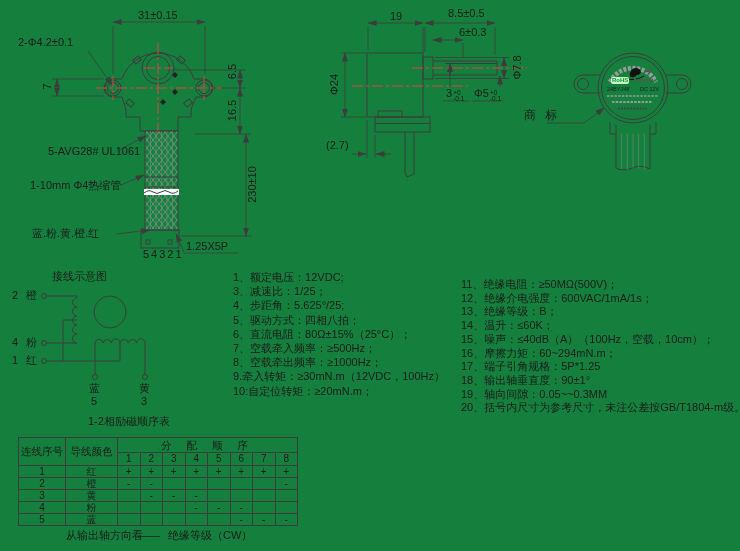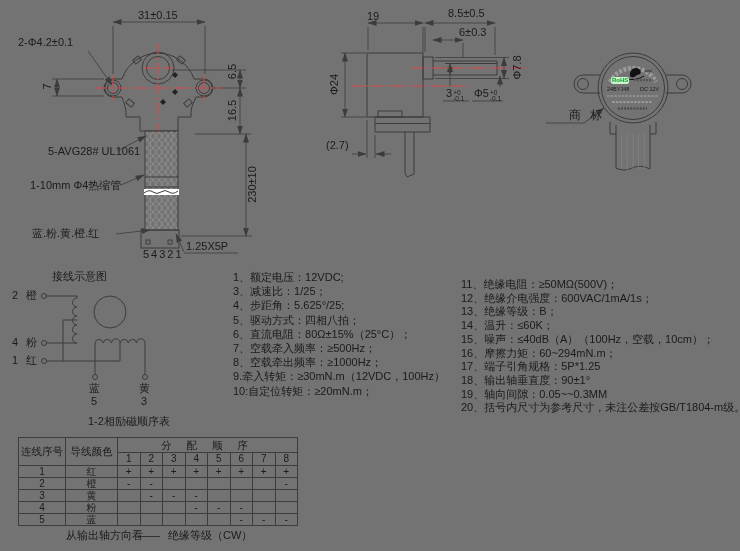--- a/index.html
+++ b/index.html
@@ -1,16 +1,16 @@
 <!DOCTYPE html>
 <html><head>
 <meta charset="utf-8">
 <style>
   html,body{margin:0;padding:0;background:#fff;}
-  .stage{position:relative;width:740px;height:551px;background:#737373;overflow:hidden;
+  .stage{position:relative;width:740px;height:551px;background:#15803d;overflow:hidden;
          font-family:"Liberation Sans","DejaVu Sans",sans-serif;color:#1b1b1b;}
   svg.linework{position:absolute;left:0;top:0;}
   .s{stroke:#3c3c3c;stroke-width:1;fill:none;}
   .d{stroke:#3c3c3c;stroke-width:.8;fill:none;}
   .w{stroke:#8a8a8a;stroke-width:.5;fill:none;}
   .cl{stroke:#f04040;stroke-width:.9;fill:none;stroke-dasharray:11 3 3 3;}
   .lbl{position:absolute;font-size:11px;line-height:1.05;white-space:nowrap;color:#1b1b1b;}
   .vlbl{position:absolute;font-size:11px;line-height:1;white-space:nowrap;color:#1b1b1b;
         text-align:center;transform:rotate(-90deg);}
   .tol{display:inline-flex;flex-direction:column;font-size:6.5px;line-height:6px;
@@ -151,36 +151,36 @@
 <span class="vlbl" style="left:40px;top:81px;width:14px">7</span>
 <span class="vlbl" style="left:219px;top:66px;width:26px">6.5</span>
 <span class="vlbl" style="left:216px;top:105px;width:32px">16.5</span>
 <span class="vlbl" style="left:228px;top:179px;width:48px">230±10</span>
 <span class="lbl" style="left:48px;top:146px">5-AVG28# UL1061</span>
 <span class="lbl" style="left:30px;top:180px">1-10mm Φ4热缩管</span>
 <span class="lbl" style="left:32px;top:228px">蓝.粉.黄.橙.红</span>
 <span class="lbl" style="left:143px;top:249px;letter-spacing:2px">54321</span>
 <span class="lbl" style="left:186px;top:241px">1.25X5P</span>
 
-<span class="lbl" style="left:367px;top:11px">19</span>
+<span class="lbl" style="left:390px;top:11px">19</span>
 <span class="lbl" style="left:448px;top:8px">8.5±0.5</span>
 <span class="lbl" style="left:459px;top:27px">6±0.3</span>
 <span class="vlbl" style="left:319px;top:79px;width:30px">Φ24</span>
 <span class="vlbl" style="left:501px;top:62px;width:32px">Φ7.8</span>
 <span class="lbl" style="left:446px;top:88px"><span>3</span><span class="tol">
         <i>+0</i>
         <i>-0.1</i>
       </span></span>
 <span class="lbl" style="left:474px;top:88px"><span>Φ5</span><span class="tol">
         <i>+0</i>
         <i>-0.1</i>
       </span></span>
 <span class="lbl" style="left:326px;top:140px">(2.7)</span>
 
-<span class="lbl" style="left:569px;top:109px;font-size:12px;letter-spacing:3px">商 标</span>
+<span class="lbl" style="left:524px;top:109px;font-size:12px;letter-spacing:3px">商 标</span>
 <span class="rohs" style="left:611px;top:77px">RoHS</span>
 <span class="tiny" style="left:607px;top:87px">24BYJ48</span>
 <span class="tiny" style="left:640px;top:87px">DC 12V</span>
 
 <span class="lbl" style="left:52px;top:271px">接线示意图</span>
 <span class="lbl" style="left:12px;top:290px">2</span>
 <span class="lbl" style="left:26px;top:290px">橙</span>
 <span class="lbl" style="left:12px;top:337px">4</span>
 <span class="lbl" style="left:26px;top:337px">粉</span>
 <span class="lbl" style="left:12px;top:355px">1</span>

